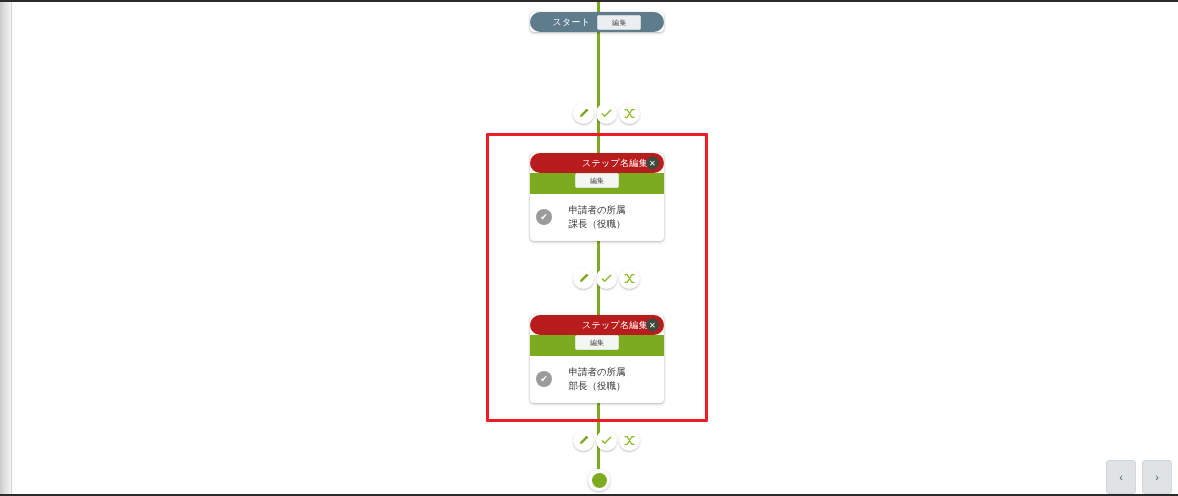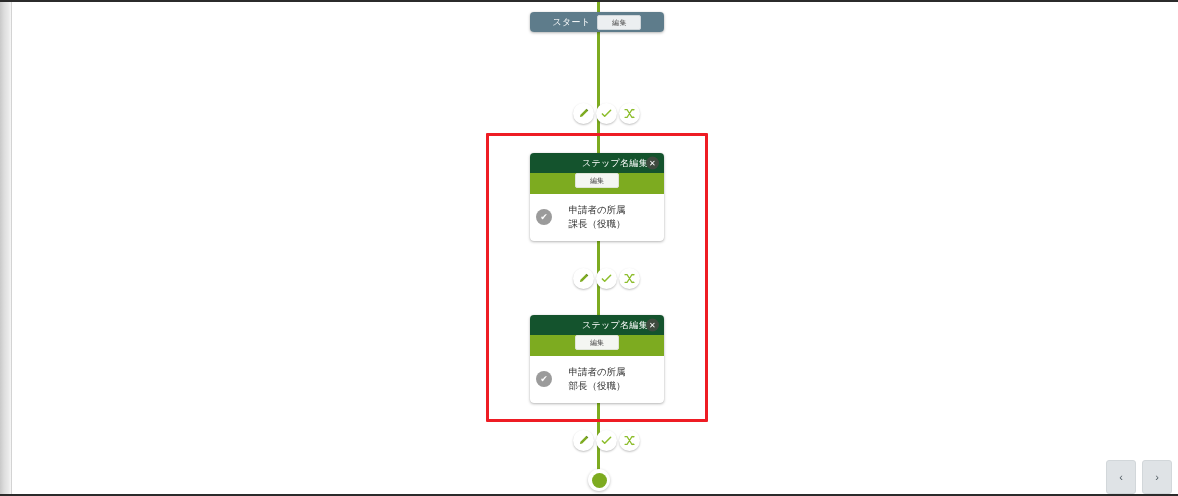--- a/index.html
+++ b/index.html
@@ -69,23 +69,24 @@
   .node-head {
     position: relative;
     height: 20px;
     display: flex;
     align-items: center;
     justify-content: center;
     gap: 7px;
     color: #ffffff;
     font-size: 9px;
     letter-spacing: .3px;
+    border-radius: 10px;
   }
   .node-head.start  { background: #5e7c8b; }
-  .node-head.step   { background: #14532d; padding-left: 36px; }
+  .node-head.step   { background: #b91c1c; padding-left: 36px; }
 
   .head-title { line-height: 1; }
 
   .edit-chip {
     display: inline-flex;
     align-items: center;
     justify-content: center;
     min-width: 32px;
     height: 13px;
     padding: 0 5px;

